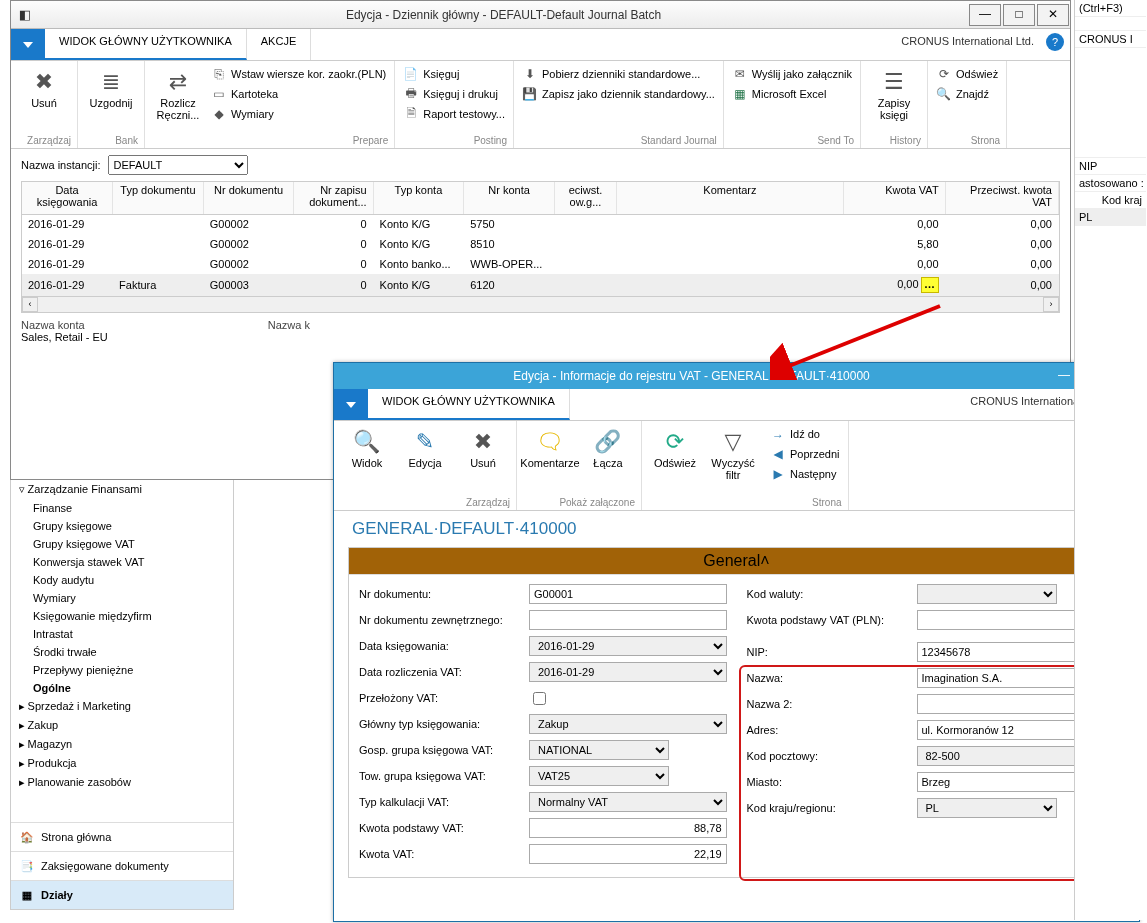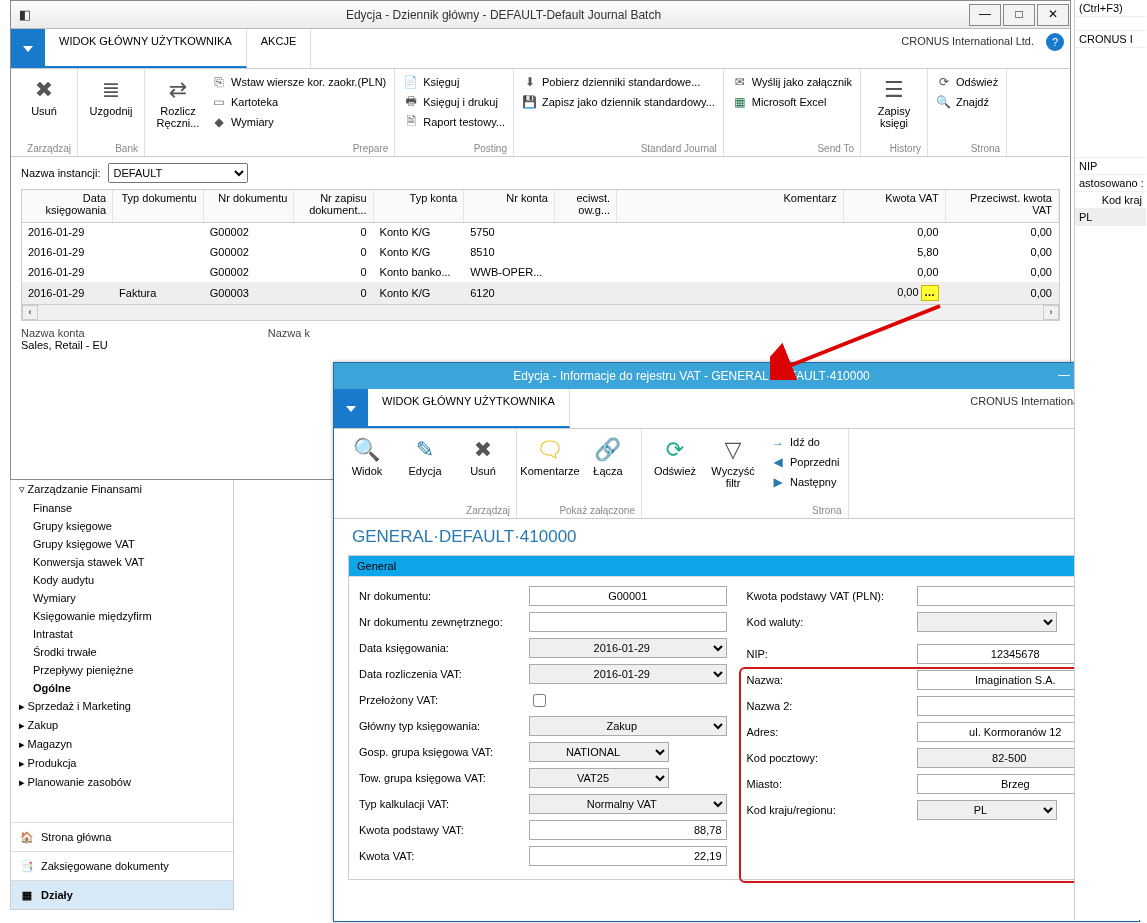--- a/index.html
+++ b/index.html
@@ -6,21 +6,21 @@
 body { margin: 0; background: #fff; font-size: 11px; color: #000; position: relative; width: 1147px; height: 923px; overflow: hidden; }
 
 
 .mainwin { position: absolute; left: 10px; top: 0; width: 1061px; height: 480px; border: 1px solid #8a8a8a; background: #fff; }
 .titlebar { height: 28px; background: linear-gradient(#fdfdfd,#ececec); border-bottom: 1px solid #bbb; display: flex; align-items: center; }
 .titlebar .wicon { width: 28px; text-align: center; font-size: 13px; color: #333; }
 .titlebar .wtitle { flex: 1; text-align: center; font-size: 12px; color: #333; }
 .titlebar .wbtns { display: flex; }
 .titlebar .wbtns div { width: 32px; height: 22px; border: 1px solid #888; margin: 2px 1px; text-align: center; line-height: 18px; background: #f3f3f3; font-size: 12px; }
 
-.tabs { height: 40px; display: flex; align-items: stretch; border-bottom: 1px solid #ccc; }
+.tabs { height: 32px; display: flex; align-items: stretch; border-bottom: 1px solid #ccc; }
 .tabs .menubtn { width: 34px; background: #1979ca; display: flex; align-items: center; justify-content: center; color: #fff; }
 .tabs .menubtn svg { fill: #fff; }
 .tabs .tab { padding: 6px 14px 0 14px; font-size: 11px; border-right: 1px solid #ddd; }
 .tabs .tab.active { border-bottom: 2px solid #1979ca; }
 .tabs .spacer { flex: 1; }
 .tabs .company { padding: 6px 8px 0 0; font-size: 11px; color: #333; }
 .tabs .helpicon { width: 18px; height: 18px; border-radius: 50%; background: #1979ca; color: #fff; text-align: center; line-height: 18px; margin: 4px 6px 0 4px; font-size: 11px; }
 
 .ribbon { height: 88px; border-bottom: 1px solid #ccc; display: flex; }
 .rgroup { border-right: 1px solid #e0e0e0; padding: 4px 6px 2px 6px; display: flex; flex-direction: column; }
@@ -31,21 +31,21 @@
 .rbtn-small { display: flex; align-items: center; gap: 4px; font-size: 11px; padding: 1px 2px; }
 .rbtn-small .ic { width: 16px; height: 16px; display: inline-flex; align-items: center; justify-content: center; font-size: 12px; color: #555; }
 .rcol { display: flex; flex-direction: column; justify-content: flex-start; gap: 2px; }
 
 .batchrow { padding: 6px 10px; display: flex; align-items: center; gap: 8px; }
 .batchrow label { font-size: 11px; }
 .batchrow select { width: 140px; font-size: 11px; height: 20px; }
 
 .grid { margin: 0 10px; border: 1px solid #ccc; }
 .grid table { width: 100%; border-collapse: collapse; table-layout: fixed; }
-.grid th { font-size: 11px; font-weight: normal; text-align: right; padding: 2px 6px; border-right: 1px solid #e4e4e4; border-bottom: 1px solid #ccc; background: #fafafa; height: 32px; vertical-align: top; }
+.grid th { font-size: 11px; font-weight: normal; text-align: center; padding: 2px 6px; border-right: 1px solid #e4e4e4; border-bottom: 1px solid #ccc; background: #fafafa; height: 32px; vertical-align: top; }
 .grid td { font-size: 11px; padding: 3px 6px; border-right: 1px solid transparent; height: 20px; }
 .grid tr.sel td { background: #eee; }
 .grid td.num, .grid th.num { text-align: right; }
 .cellbtn { display: inline-block; width: 18px; height: 16px; background: #ffff33; border: 1px solid #c8b800; text-align: center; line-height: 12px; font-weight: bold; margin-left: 2px; }
 .hscroll { height: 16px; border-top: 1px solid #ccc; display: flex; }
 .hscroll .lt, .hscroll .rt { width: 16px; border: 1px solid #ccc; background: #f0f0f0; text-align: center; font-size: 9px; line-height: 12px; }
 .hscroll .track { flex: 1; background: #f0f0f0; }
 
 .belowgrid { padding: 6px 10px; display: flex; gap: 160px; font-size: 11px; }
 .belowgrid div span:first-child { color: #444; }
@@ -66,26 +66,26 @@
 .win2 { position: absolute; left: 333px; top: 362px; width: 807px; height: 560px; border: 1px solid #1d6fa5; background: #fff; box-shadow: 0 0 4px rgba(0,0,0,.3); }
 .win2 .titlebar { background: #3ba4d8; height: 26px; border-bottom: none; }
 .win2 .titlebar .wtitle { color: #fff; }
 .win2 .titlebar .wbtns div { background: #3ba4d8; border: none; color: #fff; width: 30px; height: 24px; margin: 0; line-height: 22px; }
 .win2 .titlebar .wbtns div.close { background: #c74433; }
 .win2 .tabs { background: #fff; }
 .win2 .ribbon { height: 90px; }
 
 .pageheading { padding: 8px 18px; font-size: 17px; color: #2a7ab0; }
 .panel { margin: 0 14px; border: 1px solid #ccc; }
-.panel .phead { padding: 4px 8px; background: #0ea5e9; border-bottom: 1px solid #ddd; display: flex; justify-content: space-between; font-size: 11px; }
+.panel .phead { padding: 4px 8px; background: #a16207; border-bottom: 1px solid #ddd; display: flex; justify-content: center; font-size: 16px; }
 .panel .pbody { display: flex; padding: 8px 10px; gap: 20px; }
 .formcol { flex: 1; }
 .frow { display: flex; align-items: center; margin-bottom: 4px; height: 22px; }
 .frow label { width: 170px; font-size: 11px; color: #000; }
-.frow input[type=text], .frow select { flex: 1; font-size: 11px; height: 20px; padding: 1px 4px; border: 1px solid #aaa; text-align: center; }
+.frow input[type=text], .frow select { flex: 1; font-size: 11px; height: 20px; padding: 1px 4px; border: 1px solid #aaa; }
 .frow input.num { text-align: right; }
 .frow input[type=checkbox] { }
 .hlbox { position: absolute; border: 2px solid #d01818; border-radius: 6px; }
 
 
 .sliver { position: absolute; left: 1074px; top: 0; width: 72px; height: 920px; border-left: 1px solid #ccc; background: #fff; font-size: 11px; }
 .sliver div { padding: 2px 4px; border-bottom: 1px solid #eee; white-space: nowrap; overflow: hidden; }
 
 
 .arrow { position: absolute; pointer-events: none; }
@@ -498,26 +498,26 @@
             <label>Kwota podstawy VAT:</label>
             <input type="text" class="num" value="88,78" style="">
           </div>
         <div class="frow">
             <label>Kwota VAT:</label>
             <input type="text" class="num" value="22,19" style="">
           </div>
       </div>
       <div class="formcol" style="position:relative">
         <div class="frow">
+            <label>Kod waluty:</label>
+            <select style="flex:0 0 140px"><option></option></select>
+          </div>
+        <div class="frow">
             <label>Kwota podstawy VAT (PLN):</label>
             <input type="text" class="num" value="88,78" style="">
-          </div>
-        <div class="frow">
-            <label>Kod waluty:</label>
-            <select style="flex:0 0 140px"><option></option></select>
           </div>
         <div style="height:6px"></div>
         <div class="frow">
             <label>NIP:</label>
             <input type="text" value="12345678" style="">
           </div>
         <div class="frow">
             <label>Nazwa:</label>
             <input type="text" value="Imagination S.A." style="">
           </div>

